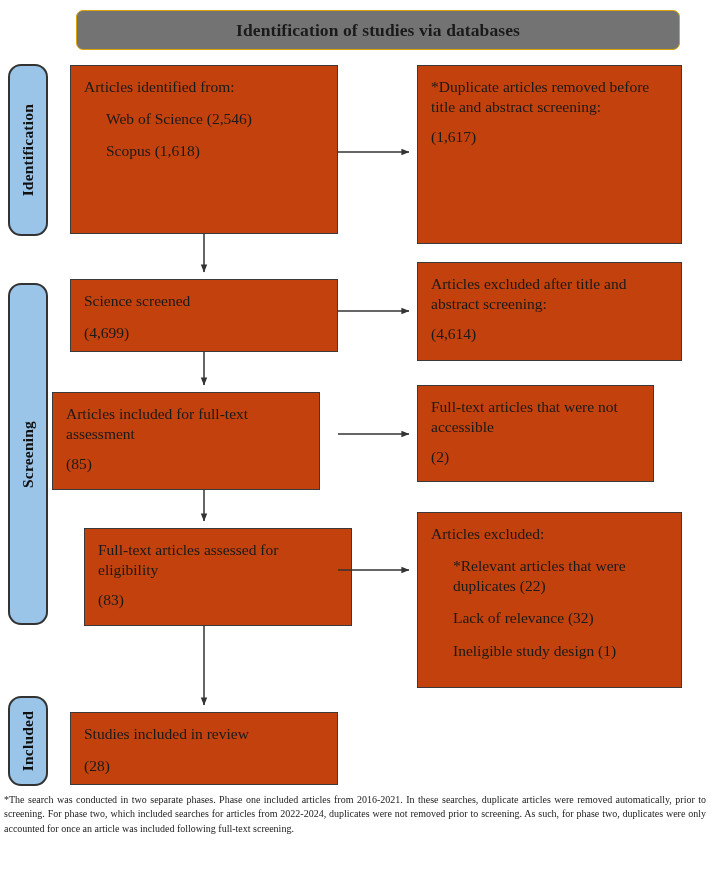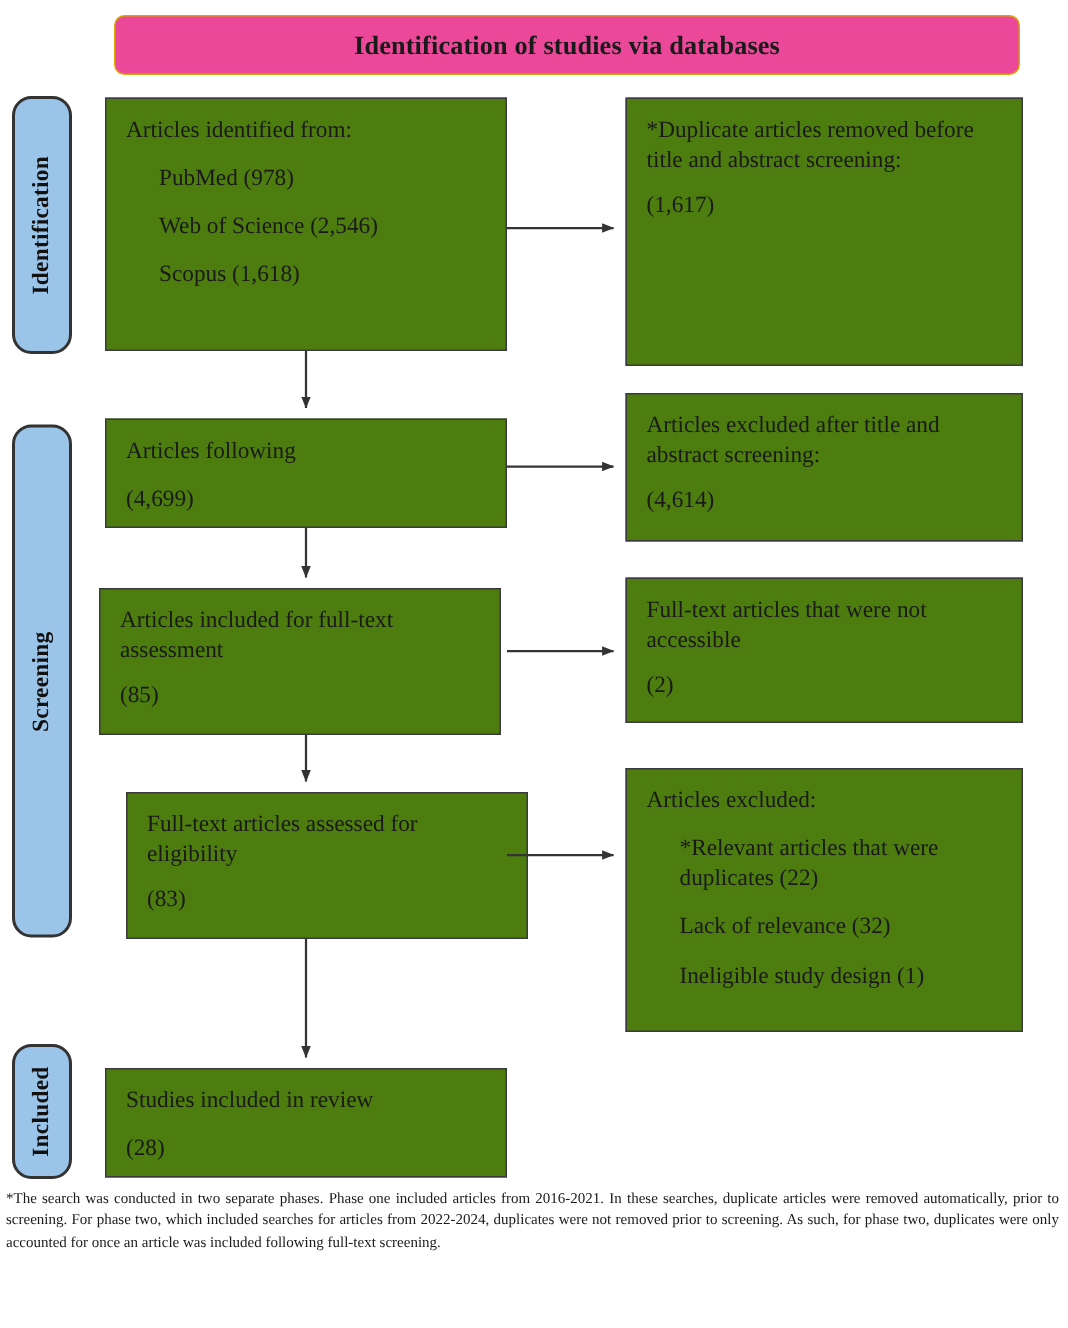--- a/index.html
+++ b/index.html
@@ -21,21 +21,21 @@
     height: 885px;
   }
 
   
   .banner {
     position: absolute;
     left: 76px;
     top: 10px;
     width: 604px;
     height: 40px;
-    background: #ec4899;
+    background: #737373;
     border: 1.5px solid #D9A406;
     border-radius: 7px;
     box-sizing: border-box;
     display: flex;
     align-items: center;
     justify-content: center;
   }
   .banner-text {
     font-family: "Liberation Serif", serif;
     font-weight: bold;
@@ -68,47 +68,47 @@
     white-space: nowrap;
     letter-spacing: 0.2px;
   }
   #tab-identification { top: 64px; height: 172px; }
   #tab-screening     { top: 283px; height: 342px; }
   #tab-included      { top: 696px; height: 90px; }
 
   
   .box {
     position: absolute;
-    background: #4d7c0f;
+    background: #c2410c;
     border: 1.7px solid #3a3a3a;
     box-sizing: border-box;
     padding: 11px 12px 20px 13px;
   }
   .box p {
     margin: 0 0 12px 0;
     font-family: "Liberation Serif", serif;
     font-size: 15.5px;
     line-height: 1.30;
     color: #1a1a1a;
   }
   .box p:last-child { margin-bottom: 0; }
   .box p.indent { margin-left: 22px; }
   .box p.tight  { margin-bottom: 10px; }
 
   
   #box-identified   { left: 70px;  top: 65px;  width: 268px; height: 169px; }
   #box-screened     { left: 70px;  top: 279px; width: 268px; height: 73px;  }
-  #box-fulltext-inc { left: 66px;  top: 392px; width: 268px; height: 98px;  }
+  #box-fulltext-inc { left: 52px;  top: 392px; width: 268px; height: 98px;  }
   #box-eligibility  { left: 84px;  top: 528px; width: 268px; height: 98px;  }
   #box-included     { left: 70px;  top: 712px; width: 268px; height: 73px;  }
 
   
   #box-duplicates   { left: 417px; top: 65px;  width: 265px; height: 179px; }
   #box-excl-title   { left: 417px; top: 262px; width: 265px; height: 99px;  }
-  #box-not-access   { left: 417px; top: 385px; width: 265px; height: 97px;  }
+  #box-not-access   { left: 417px; top: 385px; width: 237px; height: 97px;  }
   #box-excl-full    { left: 417px; top: 512px; width: 265px; height: 176px; }
 
   
   .conn { position: absolute; }
   .conn svg { display: block; overflow: visible; }
 
   
   #footnote {
     position: absolute;
     left: 4px;
@@ -135,27 +135,26 @@
   </div>
   <div class="phase-tab" id="tab-screening">
     <span class="phase-label">Screening</span>
   </div>
   <div class="phase-tab" id="tab-included">
     <span class="phase-label">Included</span>
   </div>
 
   <div class="box" id="box-identified">
     <p>Articles identified from:</p>
-    <p class="indent">PubMed (978)</p>
     <p class="indent">Web of Science (2,546)</p>
     <p class="indent">Scopus (1,618)</p>
   </div>
 
   <div class="box" id="box-screened">
-    <p>Articles following</p>
+    <p>Science screened</p>
     <p>(4,699)</p>
   </div>
 
   <div class="box" id="box-fulltext-inc">
     <p class="tight">Articles included for full-text assessment</p>
     <p>(85)</p>
   </div>
 
   <div class="box" id="box-eligibility">
     <p class="tight">Full-text articles assessed for eligibility</p>

